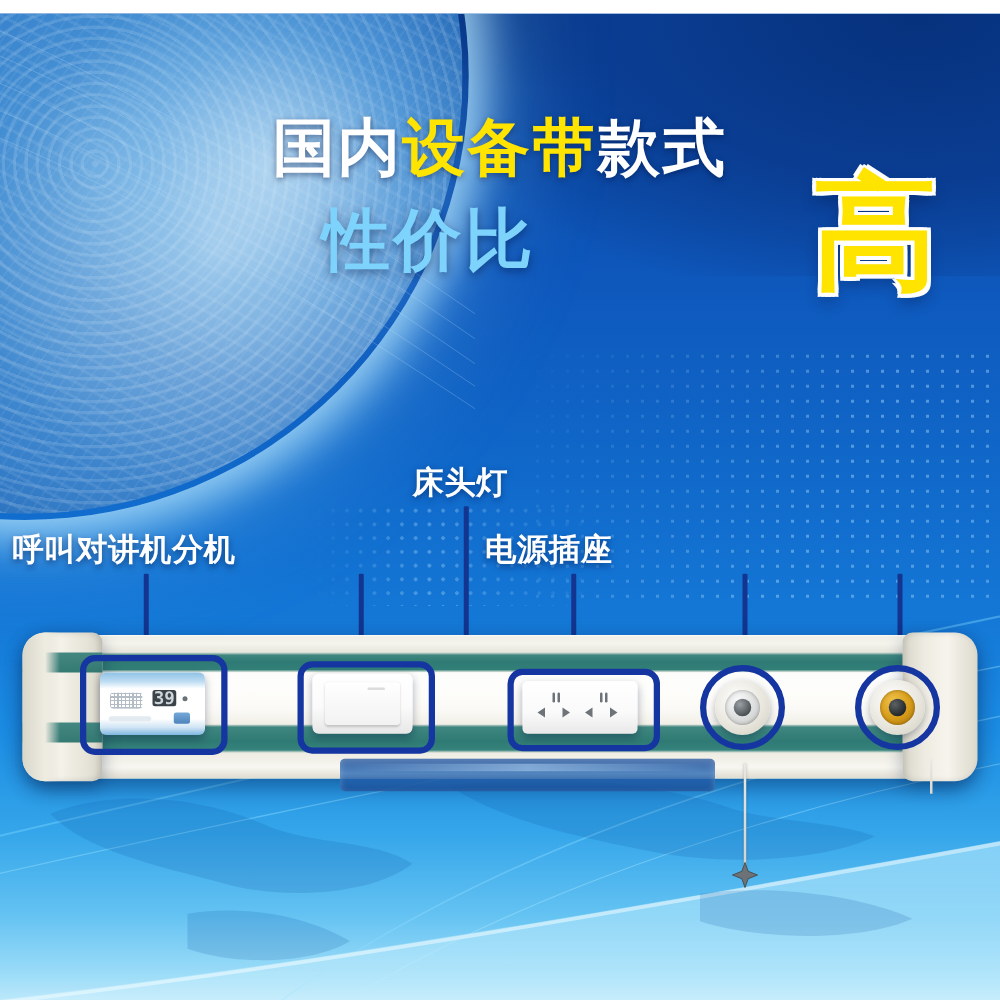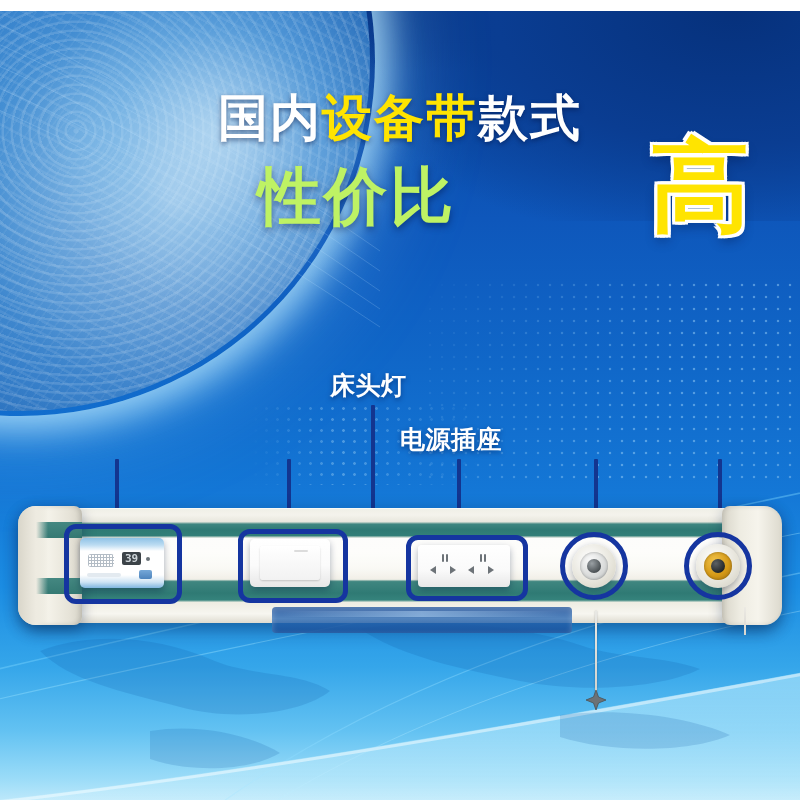--- a/index.html
+++ b/index.html
@@ -66,21 +66,21 @@
             mask-image:linear-gradient(90deg, rgba(0,0,0,0) 0%, rgba(0,0,0,1) 40%, rgba(0,0,0,0) 100%);}
 
   
   .headline{position:absolute;left:0;top:82px;width:800px;text-align:center;
     font-family:"DejaVu Sans","Liberation Sans",sans-serif;}
   .hl-line1{font-size:50px;font-weight:bold;letter-spacing:2px;line-height:1;
     white-space:nowrap;}
   .hl-line1 .w{color:#ffffff;text-shadow:0 2px 5px rgba(0,20,70,.55);}
   .hl-line1 .y{color:#ffe400;text-shadow:0 2px 5px rgba(0,20,70,.45);}
   .hl-line2{position:absolute;left:0;top:72px;width:800px;}
-  .hl-sub{position:absolute;left:258px;top:0;font-size:63px;font-weight:bold;color:#bef264;
+  .hl-sub{position:absolute;left:258px;top:0;font-size:54px;font-weight:bold;color:#7dd3fc;
     letter-spacing:3px;line-height:1;text-shadow:0 3px 7px rgba(0,20,70,.5);}
   .hl-big{position:absolute;left:650px;top:-28px;font-size:100px;font-weight:bold;color:#ffe400;
     line-height:1;
     text-shadow:
       -3px 0 0 #ffffff, 3px 0 0 #ffffff, 0 -3px 0 #ffffff, 0 3px 0 #ffffff,
       -3px -3px 0 #ffffff, 3px -3px 0 #ffffff, -3px 3px 0 #ffffff, 3px 3px 0 #ffffff,
       0 6px 12px rgba(0,20,70,.45);}
 
   
   .label{position:absolute;color:#ffffff;font-weight:bold;font-size:25px;white-space:nowrap;
@@ -133,21 +133,21 @@
   
   .intercom{position:absolute;left:80px;top:527px;width:84px;height:50px;border-radius:5px;
     background:linear-gradient(180deg,#8fc2e6 0%,#bcdcf2 14%,#ffffff 26%,#ffffff 74%,#cfe4f4 88%,#7fb6e0 100%);
     box-shadow:0 3px 7px rgba(0,20,60,.35);}
   .ic-grille{position:absolute;left:8px;top:16px;width:26px;height:13px;
     background:repeating-linear-gradient(0deg,#9aa6b2 0 1px,rgba(255,255,255,0) 1px 3px),
                repeating-linear-gradient(90deg,#9aa6b2 0 1px,rgba(255,255,255,0) 1px 3px);
     opacity:.75;border-radius:3px;}
   .ic-lcd{position:absolute;left:42px;top:14px;width:19px;height:13px;border-radius:2px;
     background:#3c4348;display:flex;align-items:center;justify-content:center;}
-  .ic-lcd span{color:#cfd6da;font-size:11px;font-weight:bold;font-family:"DejaVu Sans Mono",monospace;line-height:1;}
+  .ic-lcd span{color:#cfd6da;font-size:14px;font-weight:bold;font-family:"DejaVu Sans Mono",monospace;line-height:1;}
   .ic-dot{position:absolute;left:66px;top:19px;width:4px;height:4px;border-radius:50%;background:#6a7278;}
   .ic-btn{position:absolute;left:59px;top:32px;width:13px;height:9px;border-radius:2px;
     background:linear-gradient(180deg,#76a8d8,#4d84bd);}
   .ic-slot{position:absolute;left:7px;top:35px;width:34px;height:4px;border-radius:2px;background:#e3eaf0;}
 
   .switch{position:absolute;left:250px;top:528px;width:80px;height:48px;border-radius:5px;
     background:linear-gradient(180deg,#ffffff 0%,#fbfbfb 55%,#e7e7e7 100%);
     box-shadow:0 3px 7px rgba(0,20,60,.33);}
   .switch-rocker{position:absolute;left:10px;top:7px;width:60px;height:34px;border-radius:3px;
     background:linear-gradient(180deg,#ffffff,#f2f2f2);
@@ -249,22 +249,23 @@
   <div class="headline">
     <div class="hl-line1">
       <span class="w">国内</span><span class="y">设备带</span><span class="w">款式</span>
     </div>
     <div class="hl-line2">
       <span class="hl-sub">性价比</span>
       <span class="hl-big">高</span>
     </div>
   </div>
 
+  <div class="label" style="left:10px;top:412px;">呼叫对讲机分机</div>
   <div class="label" style="left:330px;top:358px;">床头灯</div>
-  <div class="label" style="left:400px;top:412px;">电源插座</div>
+  <div class="label" style="left:388px;top:412px;">电源插座</div>
 
   <div class="leader" style="left:115px;top:448px;height:70px;"></div>
   <div class="leader" style="left:287px;top:448px;height:70px;"></div>
   <div class="leader" style="left:371px;top:394px;height:206px;"></div>
   <div class="leader" style="left:457px;top:448px;height:86px;"></div>
   <div class="leader" style="left:594px;top:448px;height:92px;"></div>
   <div class="leader" style="left:718px;top:448px;height:92px;"></div>
 
   <div class="panel">
     <div class="panel-body"></div>

